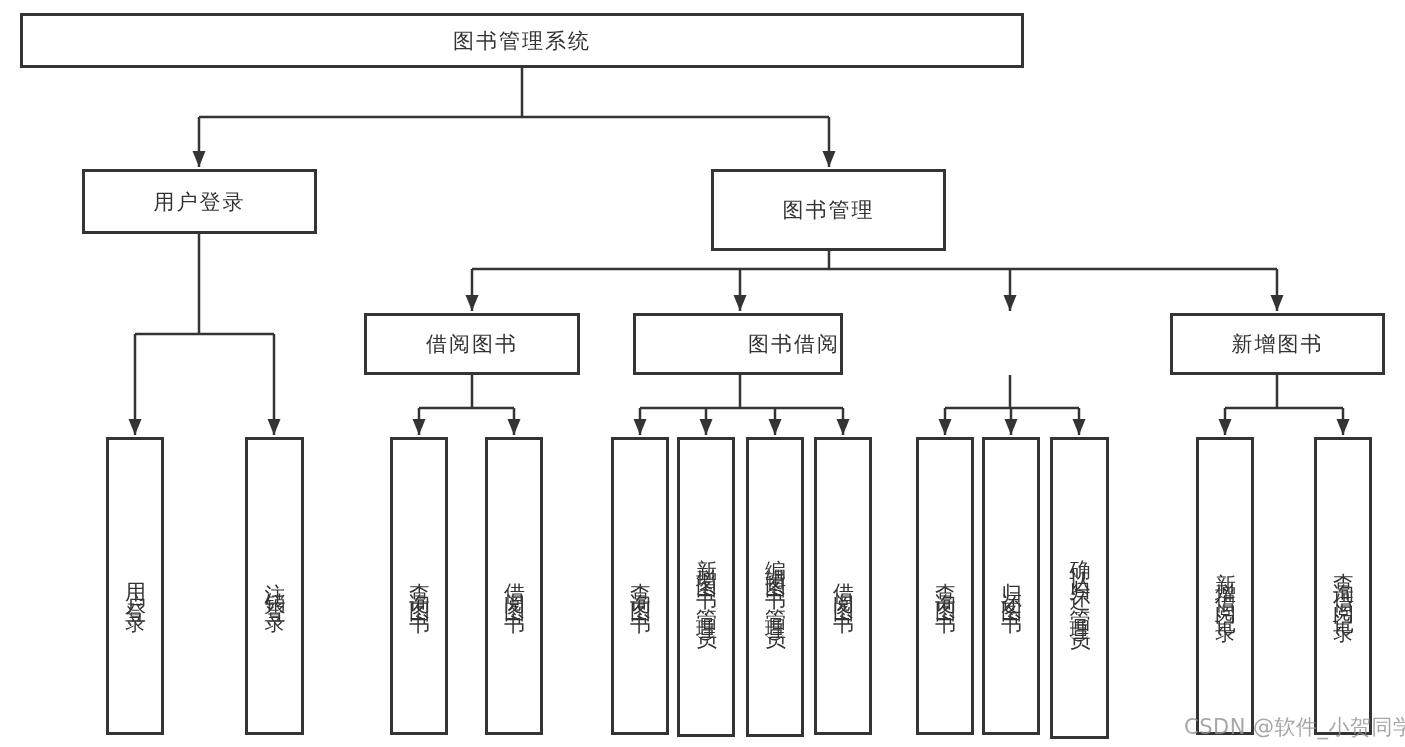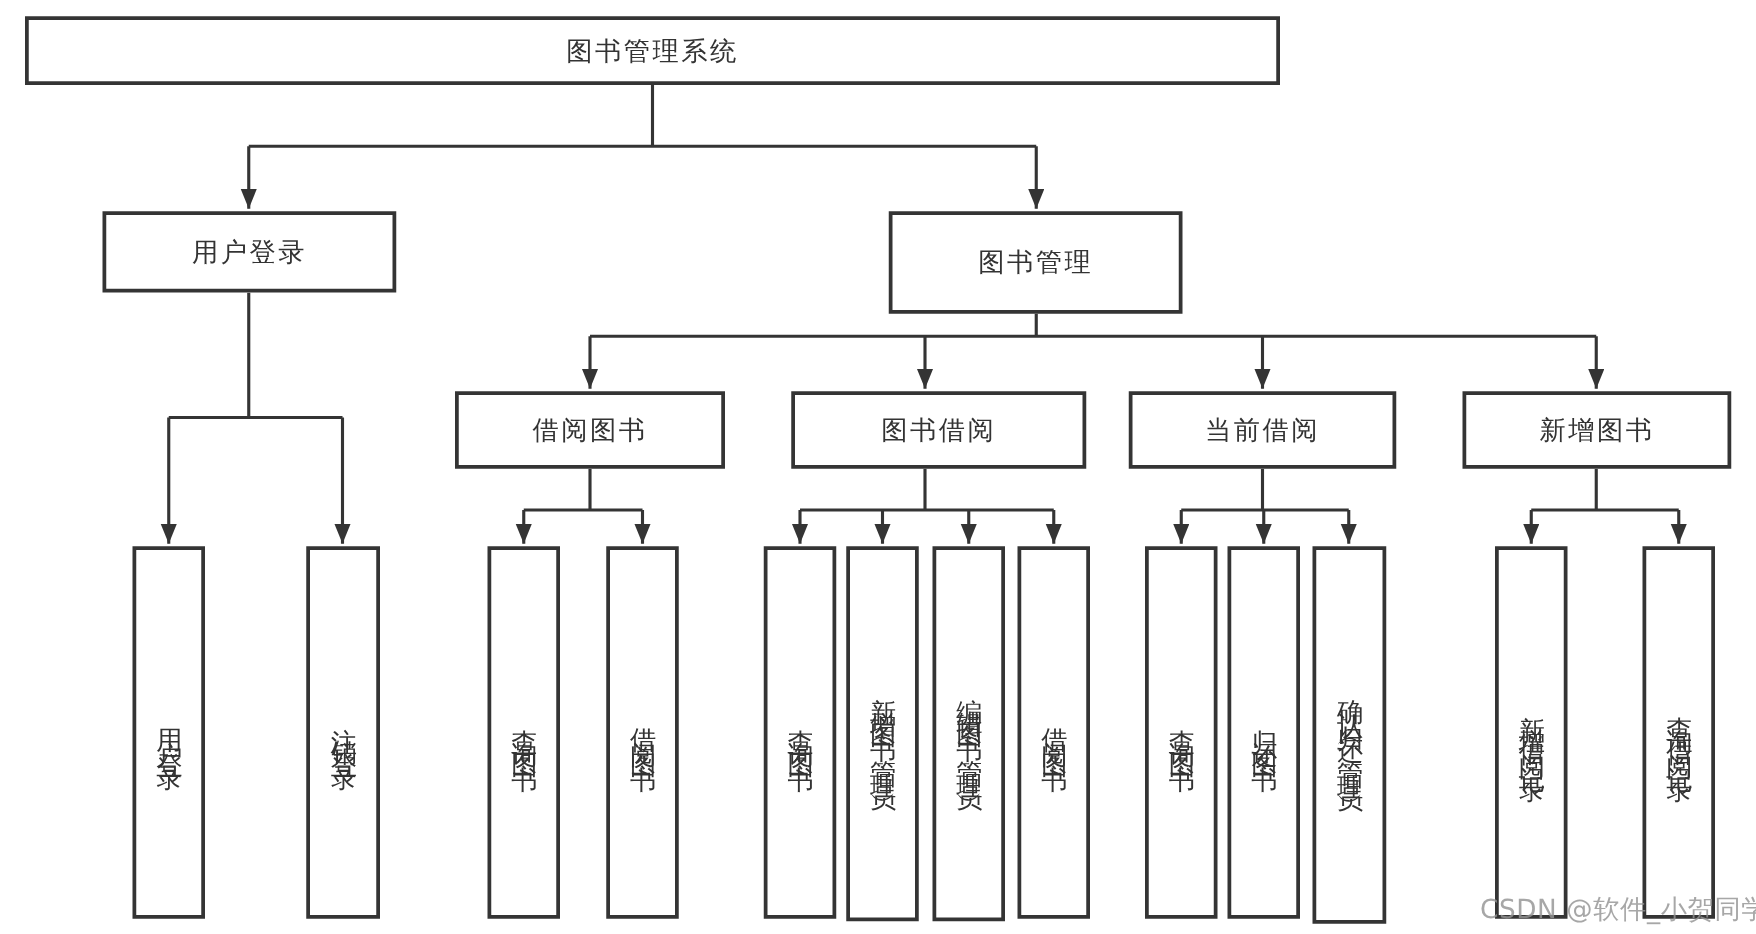--- a/index.html
+++ b/index.html
@@ -131,25 +131,22 @@
   <div class="node h-node" style="left:82px; top:169px; width:235px; height:65px;">
     <span>用户登录</span>
   </div>
   <div class="node h-node" style="left:711px; top:169px; width:235px; height:82px;">
     <span>图书管理</span>
   </div>
 
   <div class="node h-node" style="left:364px; top:313px; width:216px; height:62px;">
     <span>借阅图书</span>
   </div>
-  <div class="node h-node" style="left:633px; top:313px; width:236px; height:62px;">
+  <div class="node h-node" style="left:633px; top:313px; width:210px; height:62px;justify-content:flex-end;">
     <span>图书借阅</span>
-  </div>
-  <div class="node h-node" style="left:903px; top:313px; width:214px; height:62px;">
-    <span>当前借阅</span>
   </div>
   <div class="node h-node" style="left:1170px; top:313px; width:215px; height:62px;">
     <span>新增图书</span>
   </div>
 
   <div class="node v-node" style="left:106px; top:437px; width:58px; height:298px;">
     <span>用户登录</span>
   </div>
   <div class="node v-node" style="left:245px; top:437px; width:59px; height:298px;">
     <span>注销登录</span>

